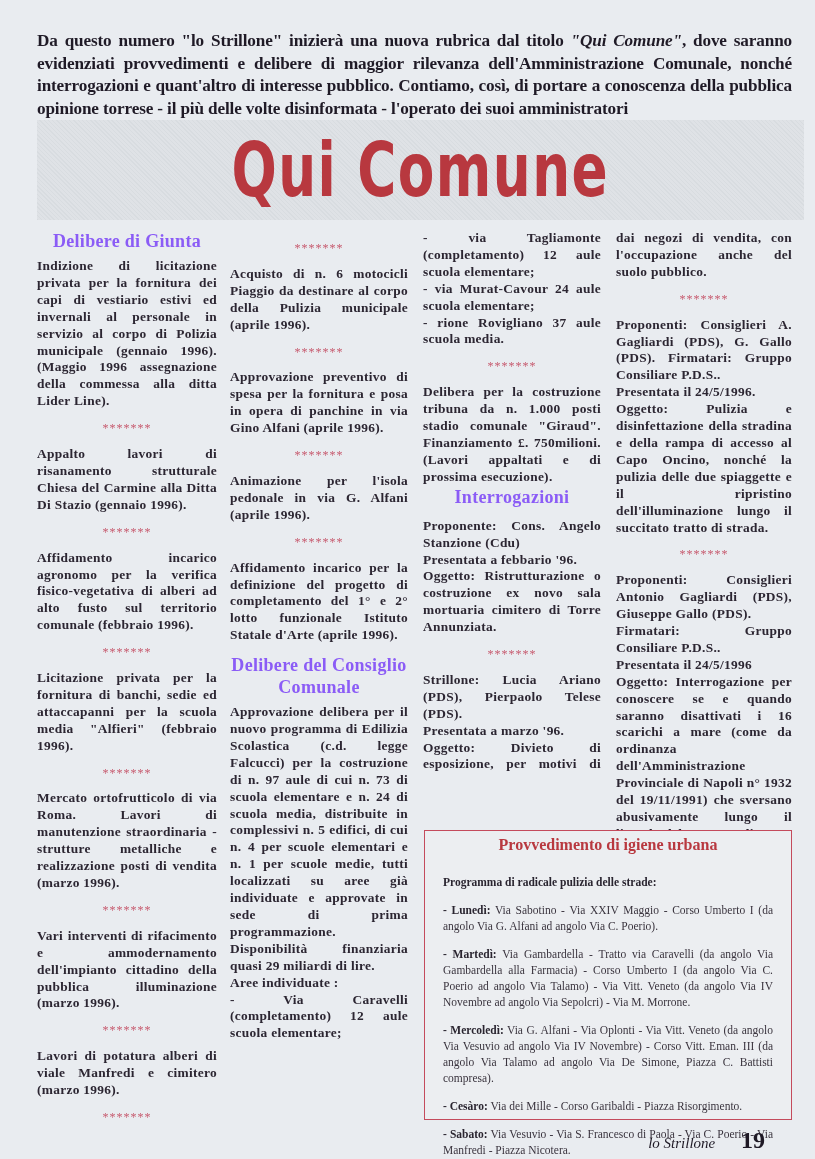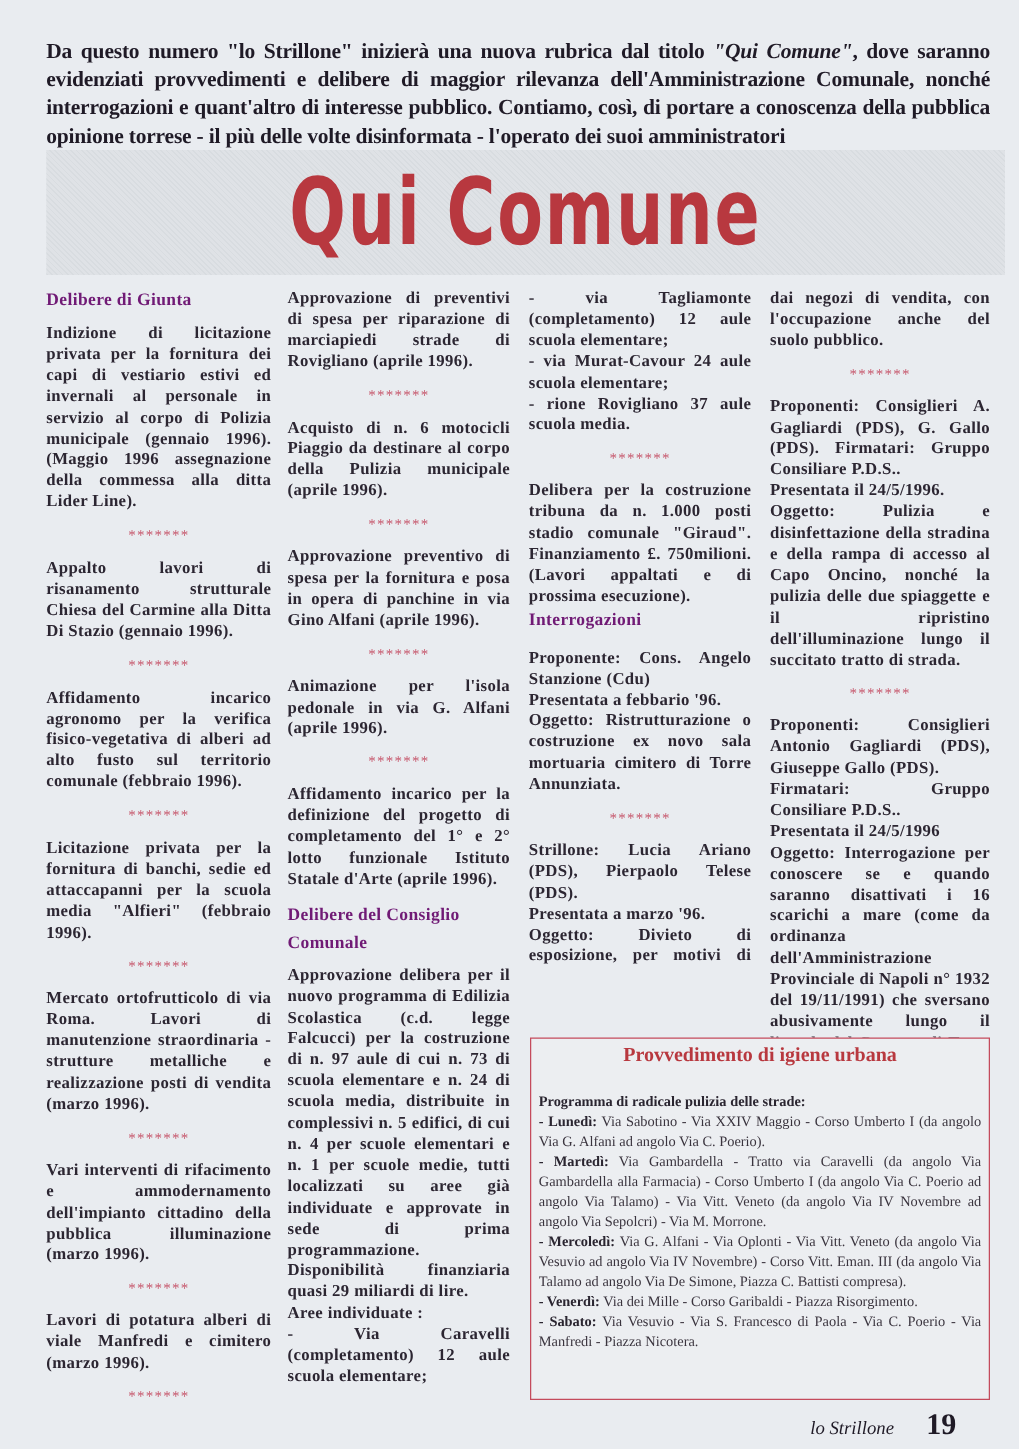--- a/index.html
+++ b/index.html
@@ -32,39 +32,39 @@
     position: absolute; top: 230px;
     font-size: 13.4px; line-height: 16.9px; font-weight: bold;
     color: #2c2632; letter-spacing: 0.3px;
   }
   .col p { margin: 0; text-align: justify; }
   .c1 { left: 37px; width: 180px; }
   .c2 { left: 230px; width: 178px; }
   .c3 { left: 423px; width: 178px; }
   .c4 { left: 616px; width: 176px; }
   .sec-title {
-    color: #701a75; font-size: 14px; line-height: 22px; font-weight: bold;
-    margin: 0 0 6px 0;
+    color: #8b5cf6; font-size: 18px; line-height: 22px; font-weight: bold;
+    text-align: center; margin: 0 0 6px 0;
   }
   .stars {
     color: #c6566b; text-align: center; font-weight: normal;
     font-size: 12px; letter-spacing: 1px; margin: 10px 0 9px 0;
   }
   .box {
     position: absolute; left: 424px; top: 830px; width: 368px; height: 290px;
     border: 1.5px solid #c44b5c; background: #eceef1;
     padding: 4px 6px; box-sizing: border-box;
     font-size: 11.5px; line-height: 16px; color: #3a343e;
   }
   .box-title {
     color: #b8383f; font-size: 16px; font-weight: bold; text-align: center;
     line-height: 20px; margin-bottom: 19px;
   }
   .box-sub { font-weight: bold; color: #2a2530; }
-  .box p { margin: 0; text-align: justify; }
+  .box p { margin: 12px; text-align: justify; }
   .box b { color: #2a2530; }
   .footer {
     position: absolute; right: 50px; top: 1127px;
     font-size: 15px; color: #1f1a26;
   }
   .footer .pub { font-style: italic; margin-right: 22px; }
   .footer .num { font-weight: bold; font-size: 24px; }
 </style>
 </head>
 <body>
@@ -87,21 +87,20 @@
   <div class="stars">*******</div>
   <p>Mercato ortofrutticolo di via Roma. Lavori di manutenzione straordinaria - strutture metalliche e realizzazione posti di vendita (marzo 1996).</p>
   <div class="stars">*******</div>
   <p>Vari interventi di rifacimento e ammodernamento dell'impianto cittadino della pubblica illuminazione (marzo 1996).</p>
   <div class="stars">*******</div>
   <p>Lavori di potatura alberi di viale Manfredi e cimitero (marzo 1996).</p>
   <div class="stars">*******</div>
 </div>
 
 <div class="col c2">
-  <p>Approvazione di preventivi di spesa per riparazione di marciapiedi strade di Rovigliano (aprile 1996).</p>
   <div class="stars">*******</div>
   <p>Acquisto di n. 6 motocicli Piaggio da destinare al corpo della Pulizia municipale (aprile 1996).</p>
   <div class="stars">*******</div>
   <p>Approvazione preventivo di spesa per la fornitura e posa in opera di panchine in via Gino Alfani (aprile 1996).</p>
   <div class="stars">*******</div>
   <p>Animazione per l'isola pedonale in via G. Alfani (aprile 1996).</p>
   <div class="stars">*******</div>
   <p>Affidamento incarico per la definizione del progetto di completamento del 1° e 2° lotto funzionale Istituto Statale d'Arte (aprile 1996).</p>
   <h2 class="sec-title" style="margin-top:10px;">Delibere del Consiglio Comunale</h2>
   <p>Approvazione delibera per il nuovo programma di Edilizia Scolastica (c.d. legge Falcucci) per la costruzione di n. 97 aule di cui n. 73 di scuola elementare e n. 24 di scuola media, distribuite in complessivi n. 5 edifici, di cui n. 4 per scuole elementari e n. 1 per scuole medie, tutti localizzati su aree già individuate e approvate in sede di prima programmazione. Disponibilità finanziaria quasi 29 miliardi di lire.</p>
@@ -137,20 +136,20 @@
   <p>Presentata il 24/5/1996</p>
   <p>Oggetto: Interrogazione per conoscere se e quando saranno disattivati i 16 scarichi a mare (come da ordinanza dell'Amministrazione Provinciale di Napoli n° 1932 del 19/11/1991) che sversano abusivamente lungo il litorale del Comune di Torre Annunziata.</p>
 </div>
 
 <div class="box">
   <div class="box-title">Provvedimento di igiene urbana</div>
   <p class="box-sub">Programma di radicale pulizia delle strade:</p>
   <p><b>- Lunedì:</b><span> Via Sabotino - Via XXIV Maggio - Corso Umberto I (da angolo Via G. Alfani ad angolo Via C. Poerio).</span></p>
   <p><b>- Martedì:</b><span> Via Gambardella - Tratto via Caravelli (da angolo Via Gambardella alla Farmacia) - Corso Umberto I (da angolo Via C. Poerio ad angolo Via Talamo) - Via Vitt. Veneto (da angolo Via IV Novembre ad angolo Via Sepolcri) - Via M. Morrone.</span></p>
   <p><b>- Mercoledì:</b><span> Via G. Alfani - Via Oplonti - Via Vitt. Veneto (da angolo Via Vesuvio ad angolo Via IV Novembre) - Corso Vitt. Eman. III (da angolo Via Talamo ad angolo Via De Simone, Piazza C. Battisti compresa).</span></p>
-  <p><b>- Venerdì:</b><span> Via dei Mille - Corso Garibaldi - Piazza Risorgimento.</span></p>
+  <p><b>- Cesàro:</b><span> Via dei Mille - Corso Garibaldi - Piazza Risorgimento.</span></p>
   <p><b>- Sabato:</b><span> Via Vesuvio - Via S. Francesco di Paola - Via C. Poerio - Via Manfredi - Piazza Nicotera.</span></p>
 </div>
 
 <div class="footer">
   <span class="pub">lo Strillone</span>
   <span class="num">19</span>
 </div>
 
 </body></html>

